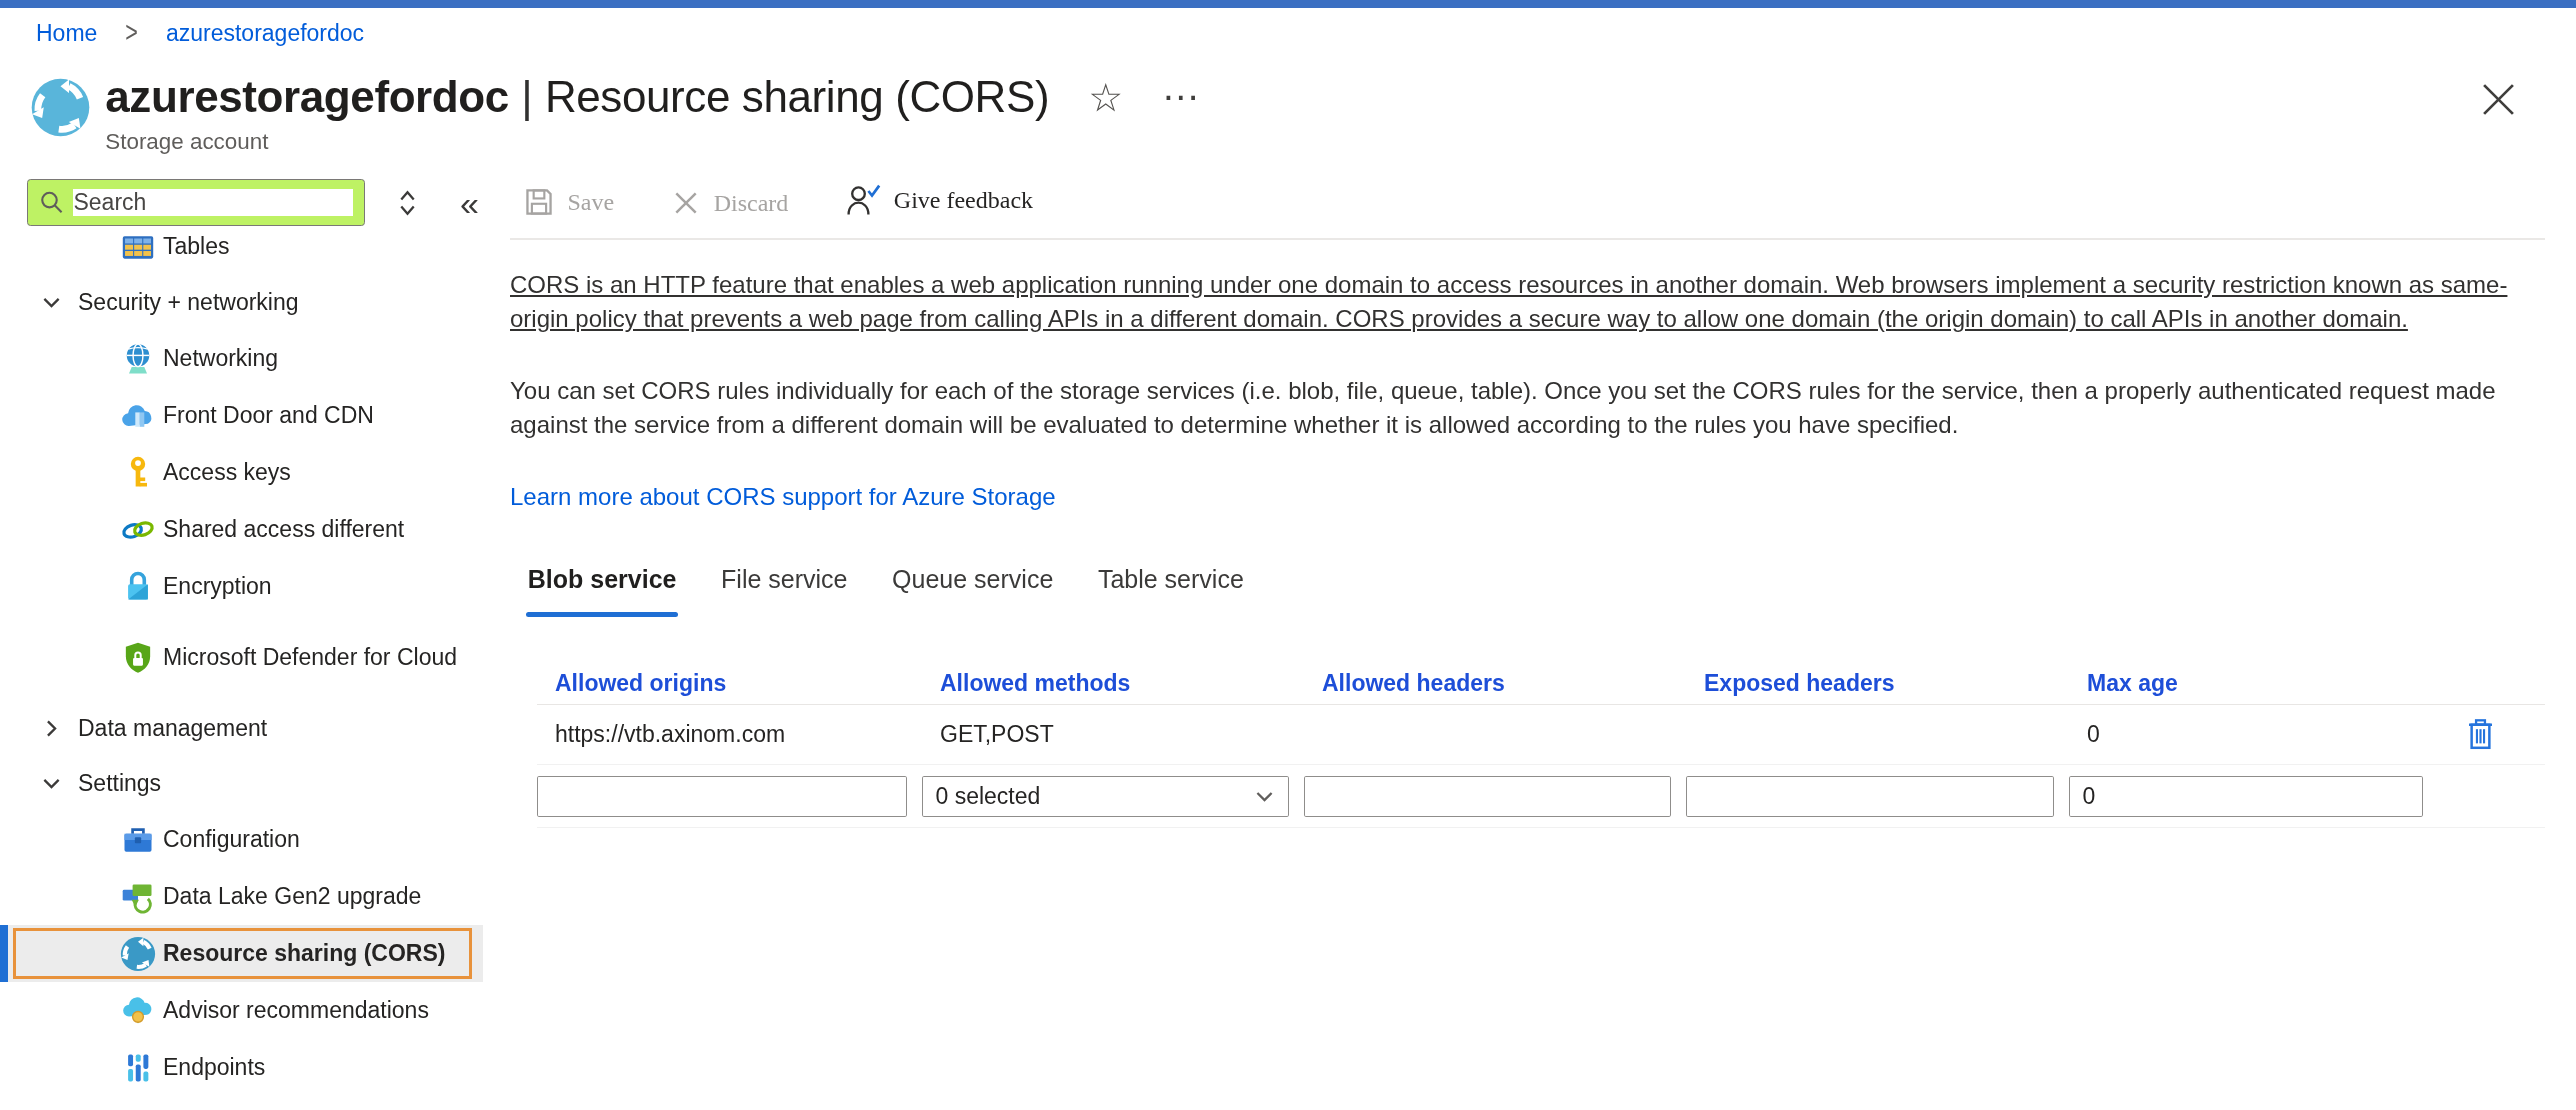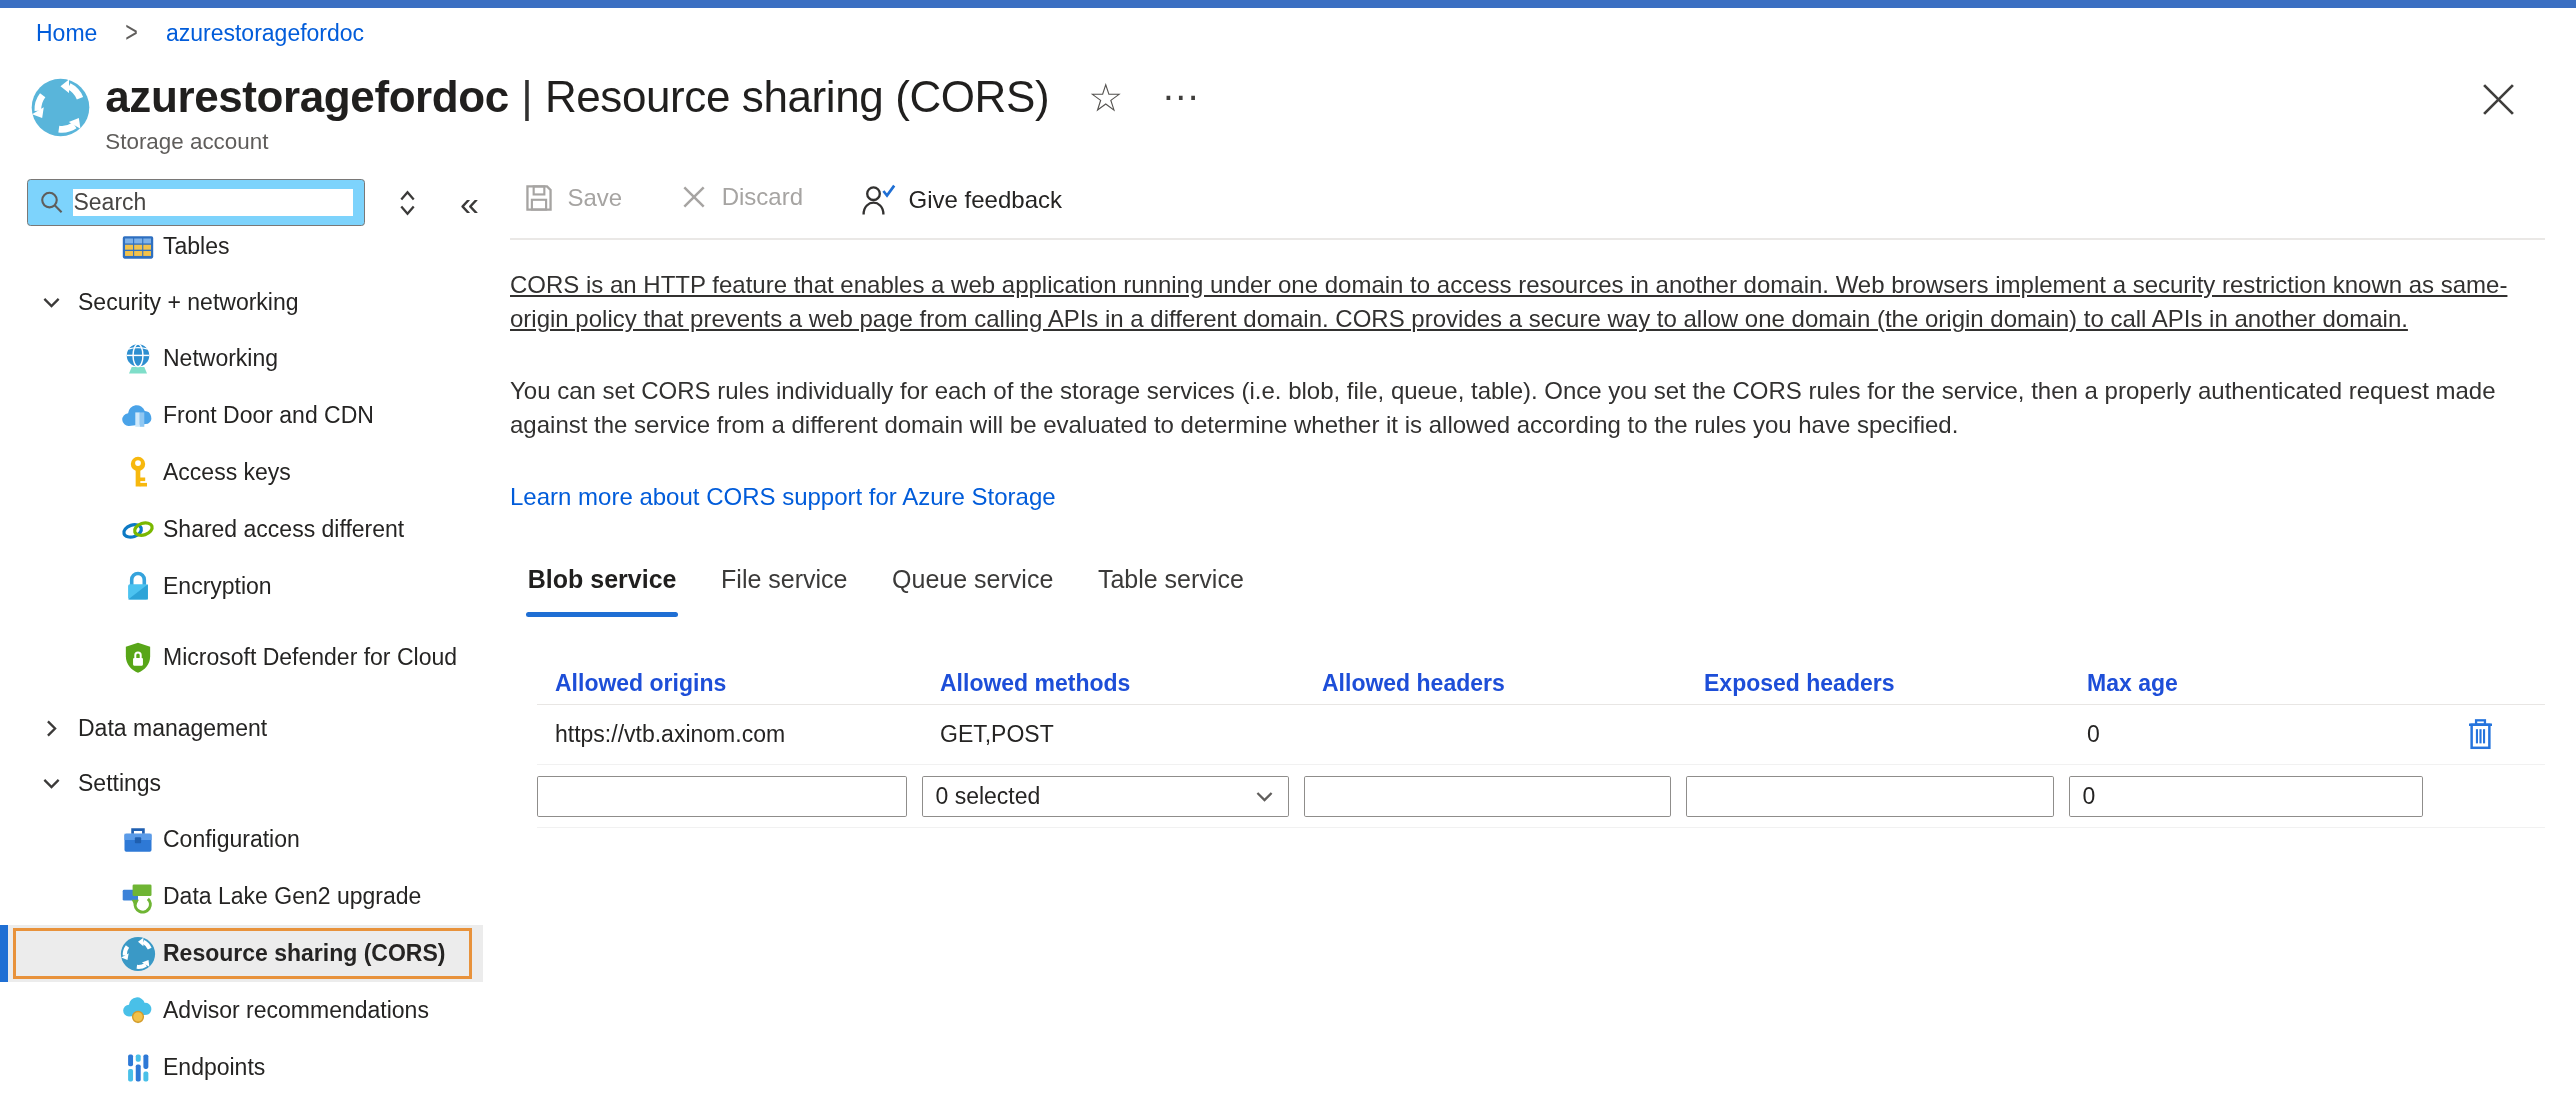--- a/index.html
+++ b/index.html
@@ -19,29 +19,29 @@
   .title { font-size:44px; color:#201f1e; letter-spacing:-0.4px; white-space:nowrap; }
   .title .name { font-weight:700; }
   .title .sep { font-weight:300; margin:0 12.5px; color:#323130; }
   .star-btn { font-size:39px; color:#54524f; margin-left:39px; cursor:pointer; line-height:1; }
   .more-btn { font-size:39px; color:#3f3e3c; margin-left:38px; cursor:pointer; line-height:1; transform:translateY(-10.7px); letter-spacing:1.8px; }
   .subtitle { font-size:22.4px; color:#5f5d5b; margin-top:7.2px; }
   .close-btn { position:absolute; right:55px; top:77px; cursor:pointer; }
 
   
   .search-row { position:absolute; left:27px; top:179px; display:flex; align-items:center; }
-  .search-box { width:338px; height:47px; border:1.8px solid #7a7876; border-radius:3.6px; background:#7dd3fc;
+  .search-box { width:338px; height:47px; border:1.8px solid #7a7876; border-radius:3.6px; background:#bef264;
     display:flex; align-items:center; padding:0 10.7px; gap:9px; }
   .search-box input { border:none; outline:none; font-size:23px; width:100%; font-family:inherit; color:#252423; }
   .search-box input::placeholder { color:#484644; }
   .mini-icon { margin-left:23px; cursor:pointer; display:flex; align-items:center; justify-content:center; width:39px; height:39px; }
   .collapse-chars { font-size:34px; color:#3b3a39; line-height:1; }
 
   
-  .toolbar { position:absolute; left:523px; top:182px; display:flex; align-items:flex-start; gap:57px; }
+  .toolbar { position:absolute; left:523px; top:182px; display:flex; align-items:flex-end; gap:57px;font-family:Liberation Serif, serif; }
   .tool-btn { display:flex; align-items:center; gap:12.5px; font-size:24px; cursor:default; }
   .tool-btn.disabled { color:#a6a4a2; }
   .tool-btn.enabled { color:#252423; cursor:pointer; }
   .content-divider { position:absolute; left:510px; right:31px; top:238px; height:1.8px; background:#eae8e6; }
 
   
   .sidenav { position:absolute; left:0; top:218px; width:483px; }
   .nav-group { display:flex; align-items:center; height:55px; padding-left:39px; gap:14px; font-size:23px; color:#252423; cursor:pointer; }
   .nav-item { position:relative; display:flex; align-items:center; height:57px; padding-left:120px; gap:7px; font-size:23px; color:#252423; cursor:pointer; }
   .nav-item.two-line { height:86px; }

